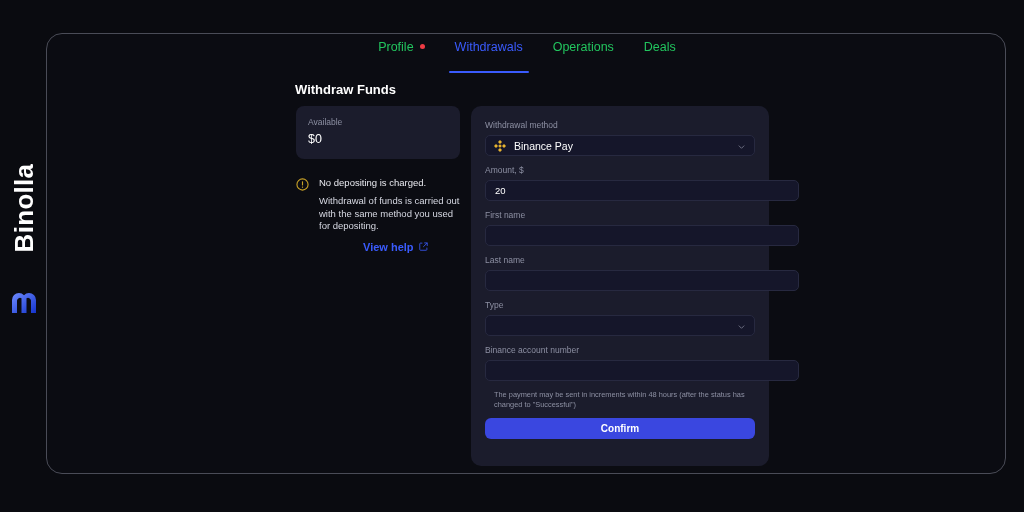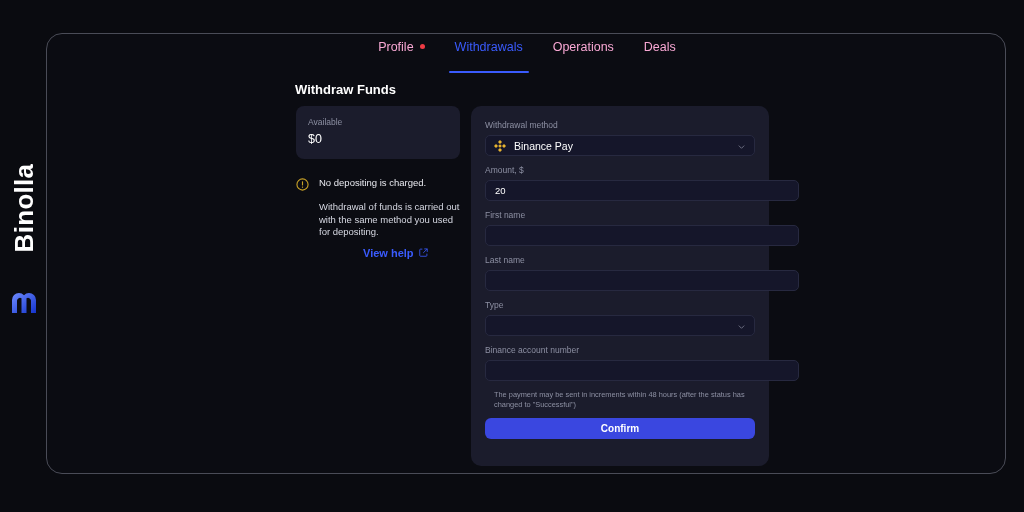--- a/index.html
+++ b/index.html
@@ -39,21 +39,21 @@
 
   
   .tabs {
     position: absolute; left: 0; top: 4px; width: 960px; height: 30px;
     display: flex; justify-content: center; align-items: flex-start; gap: 0;
   }
   .tab {
     position: relative;
     padding: 0 15px;
     height: 28px; line-height: 18px;
-    color: #f9a8d4; font-size: 12.5px;
+    color: #22c55e; font-size: 12.5px;
     display: flex; align-items: flex-start; gap: 6px;
     cursor: pointer;
   }
   .tab.active { color: #3a5bfd; }
   .tab.active::after {
     content: ""; position: absolute; left: 9px; right: 9px; bottom: -7px;
     height: 2px; background: #3a5bfd; border-radius: 1px;
   }
   .dot-red {
     width: 5px; height: 5px; border-radius: 50%;
@@ -75,21 +75,21 @@
     padding: 11px 12px;
   }
   .avail-label { color: #8d90a3; font-size: 8.5px; margin-bottom: 5px; }
   .avail-value { color: #ffffff; font-size: 12.5px; }
 
   .notice { position: relative; margin-top: 17px; padding-left: 23px; }
   .notice-icon { position: absolute; left: 0; top: 1px; width: 13px; height: 13px; }
   .notice-title { color: #e8e9ef; font-size: 9.5px; line-height: 13px; }
   .notice-body {
     color: #d6d8e2; font-size: 9.5px; line-height: 12.6px;
-    margin-top: 12px;
+    margin-top: 6px;
   }
   .help-link {
     display: inline-flex; align-items: center; gap: 5px;
     margin-top: 8px; color: #3a5bfd; font-size: 11px; font-weight: bold;
     text-decoration: none; cursor: pointer; margin-left: 44px;
   }
 
   
   .form-panel {
     position: absolute; left: 424px; top: 72px;

